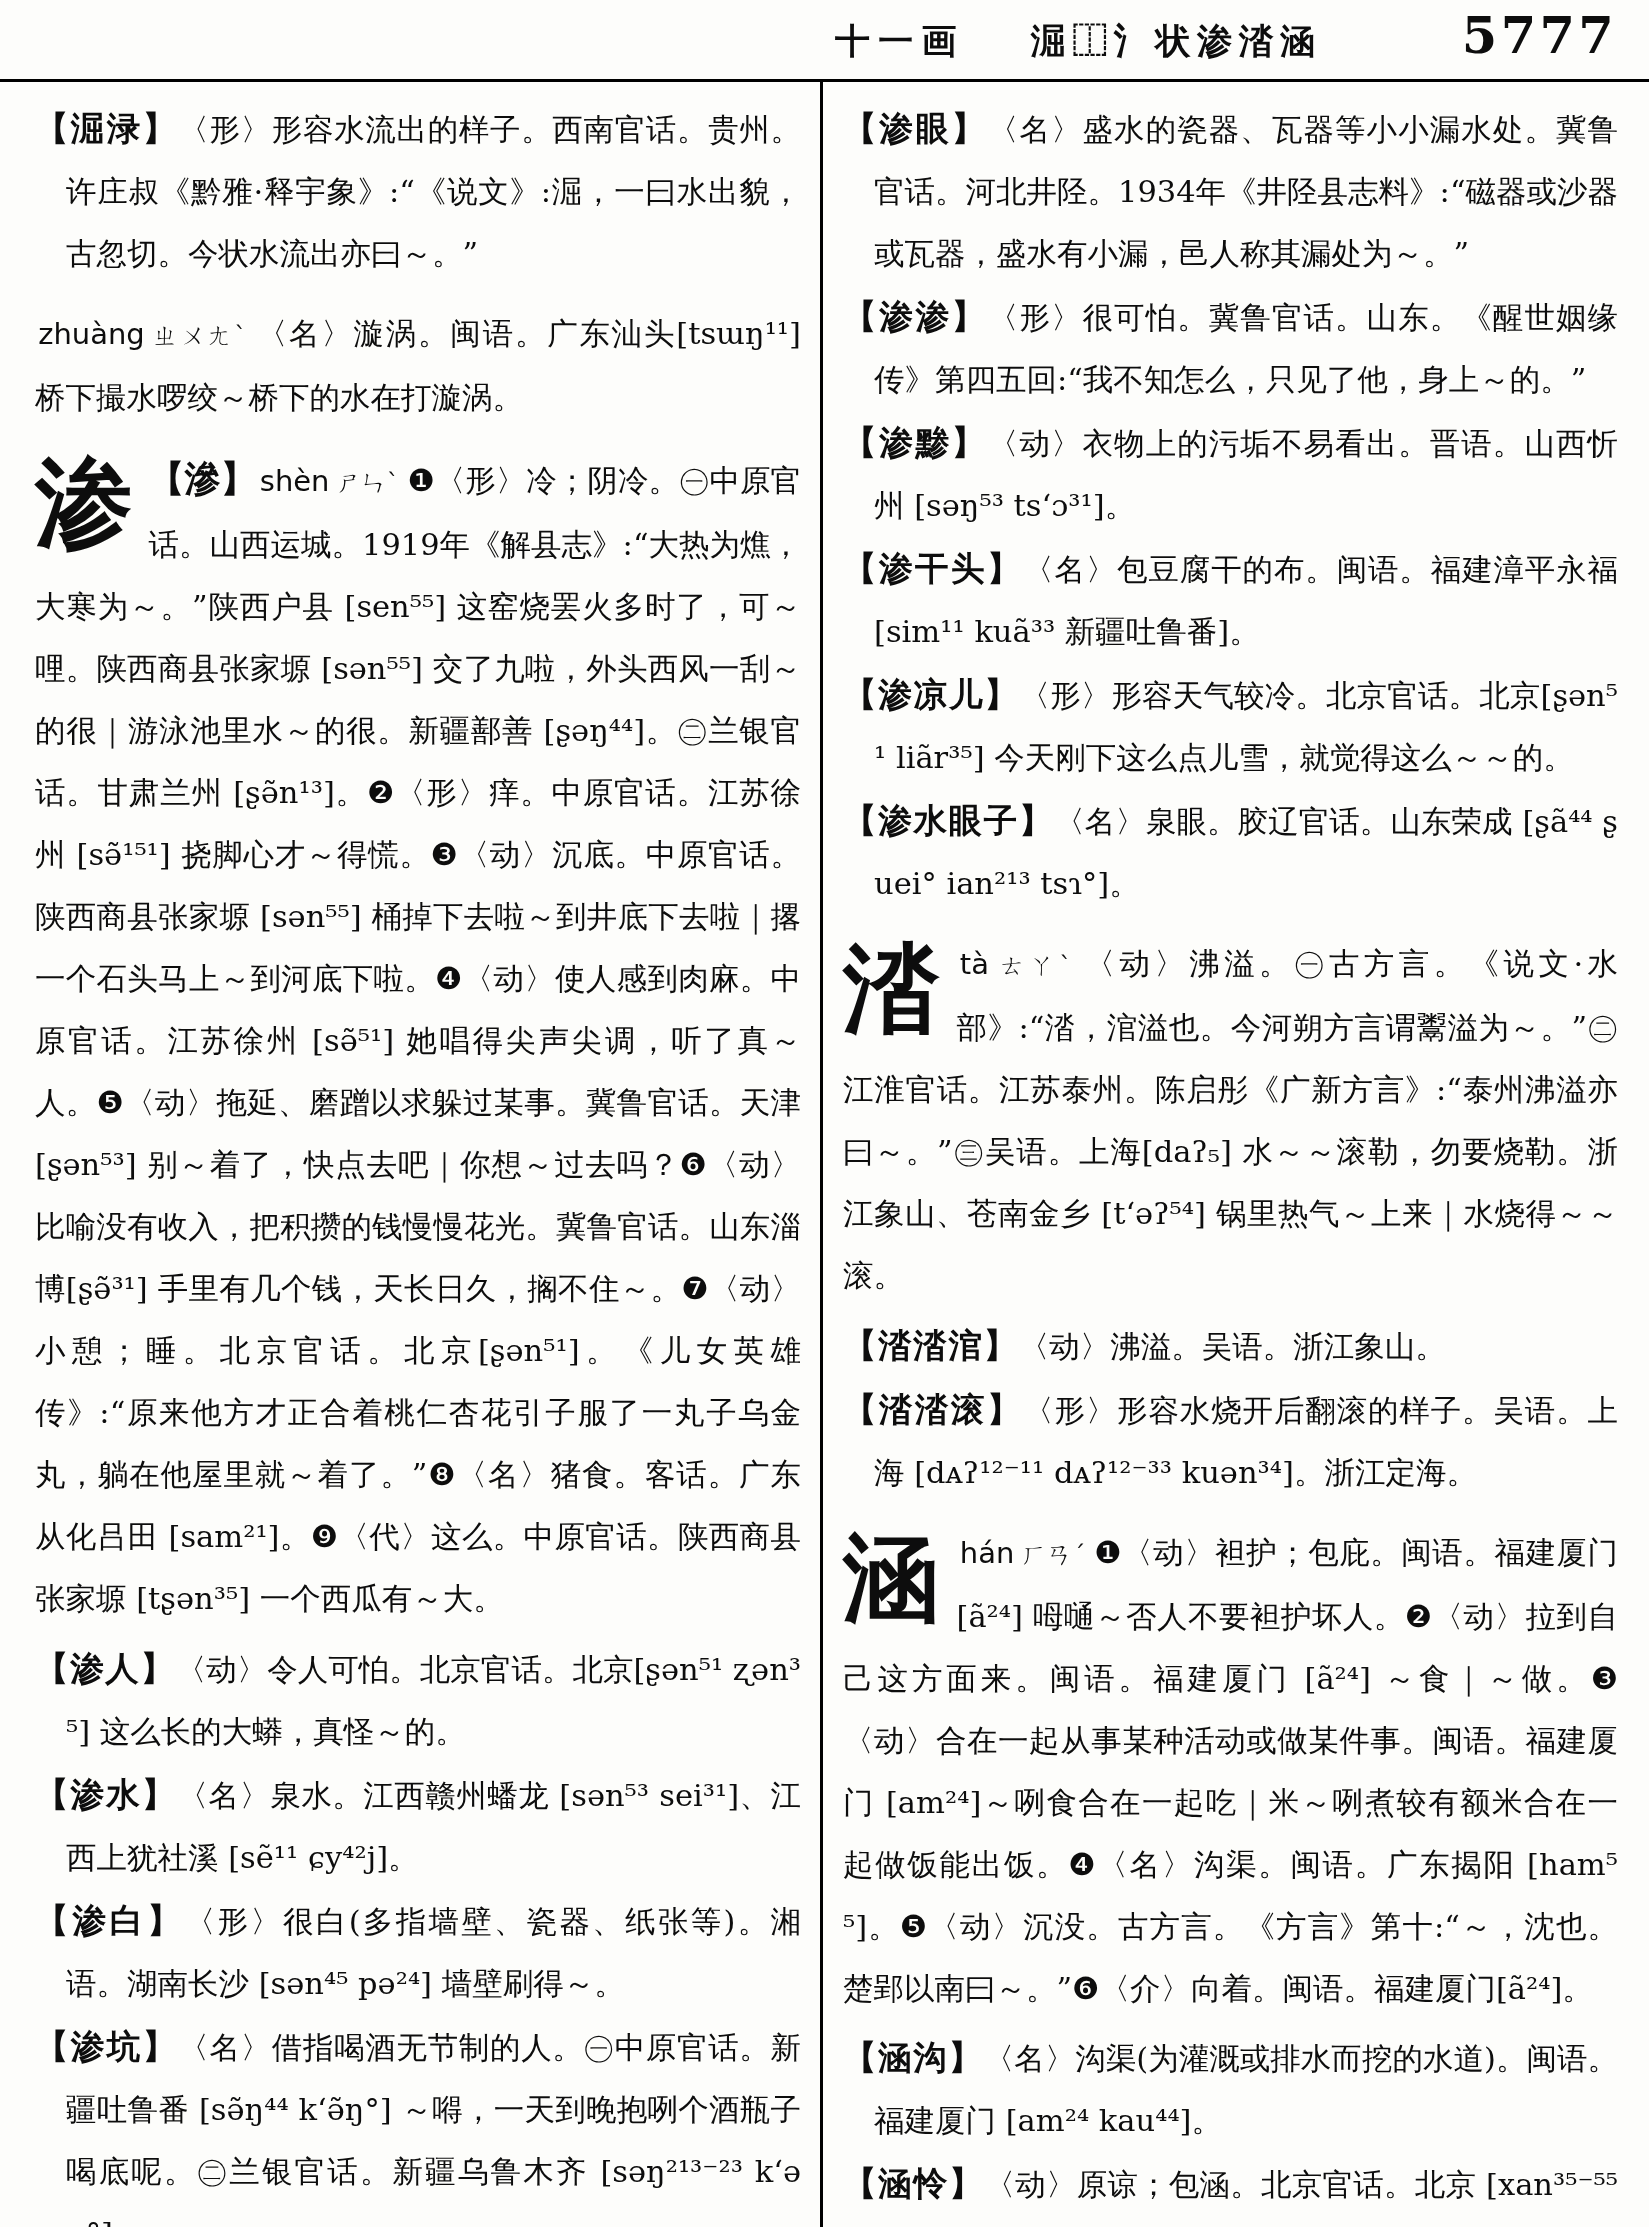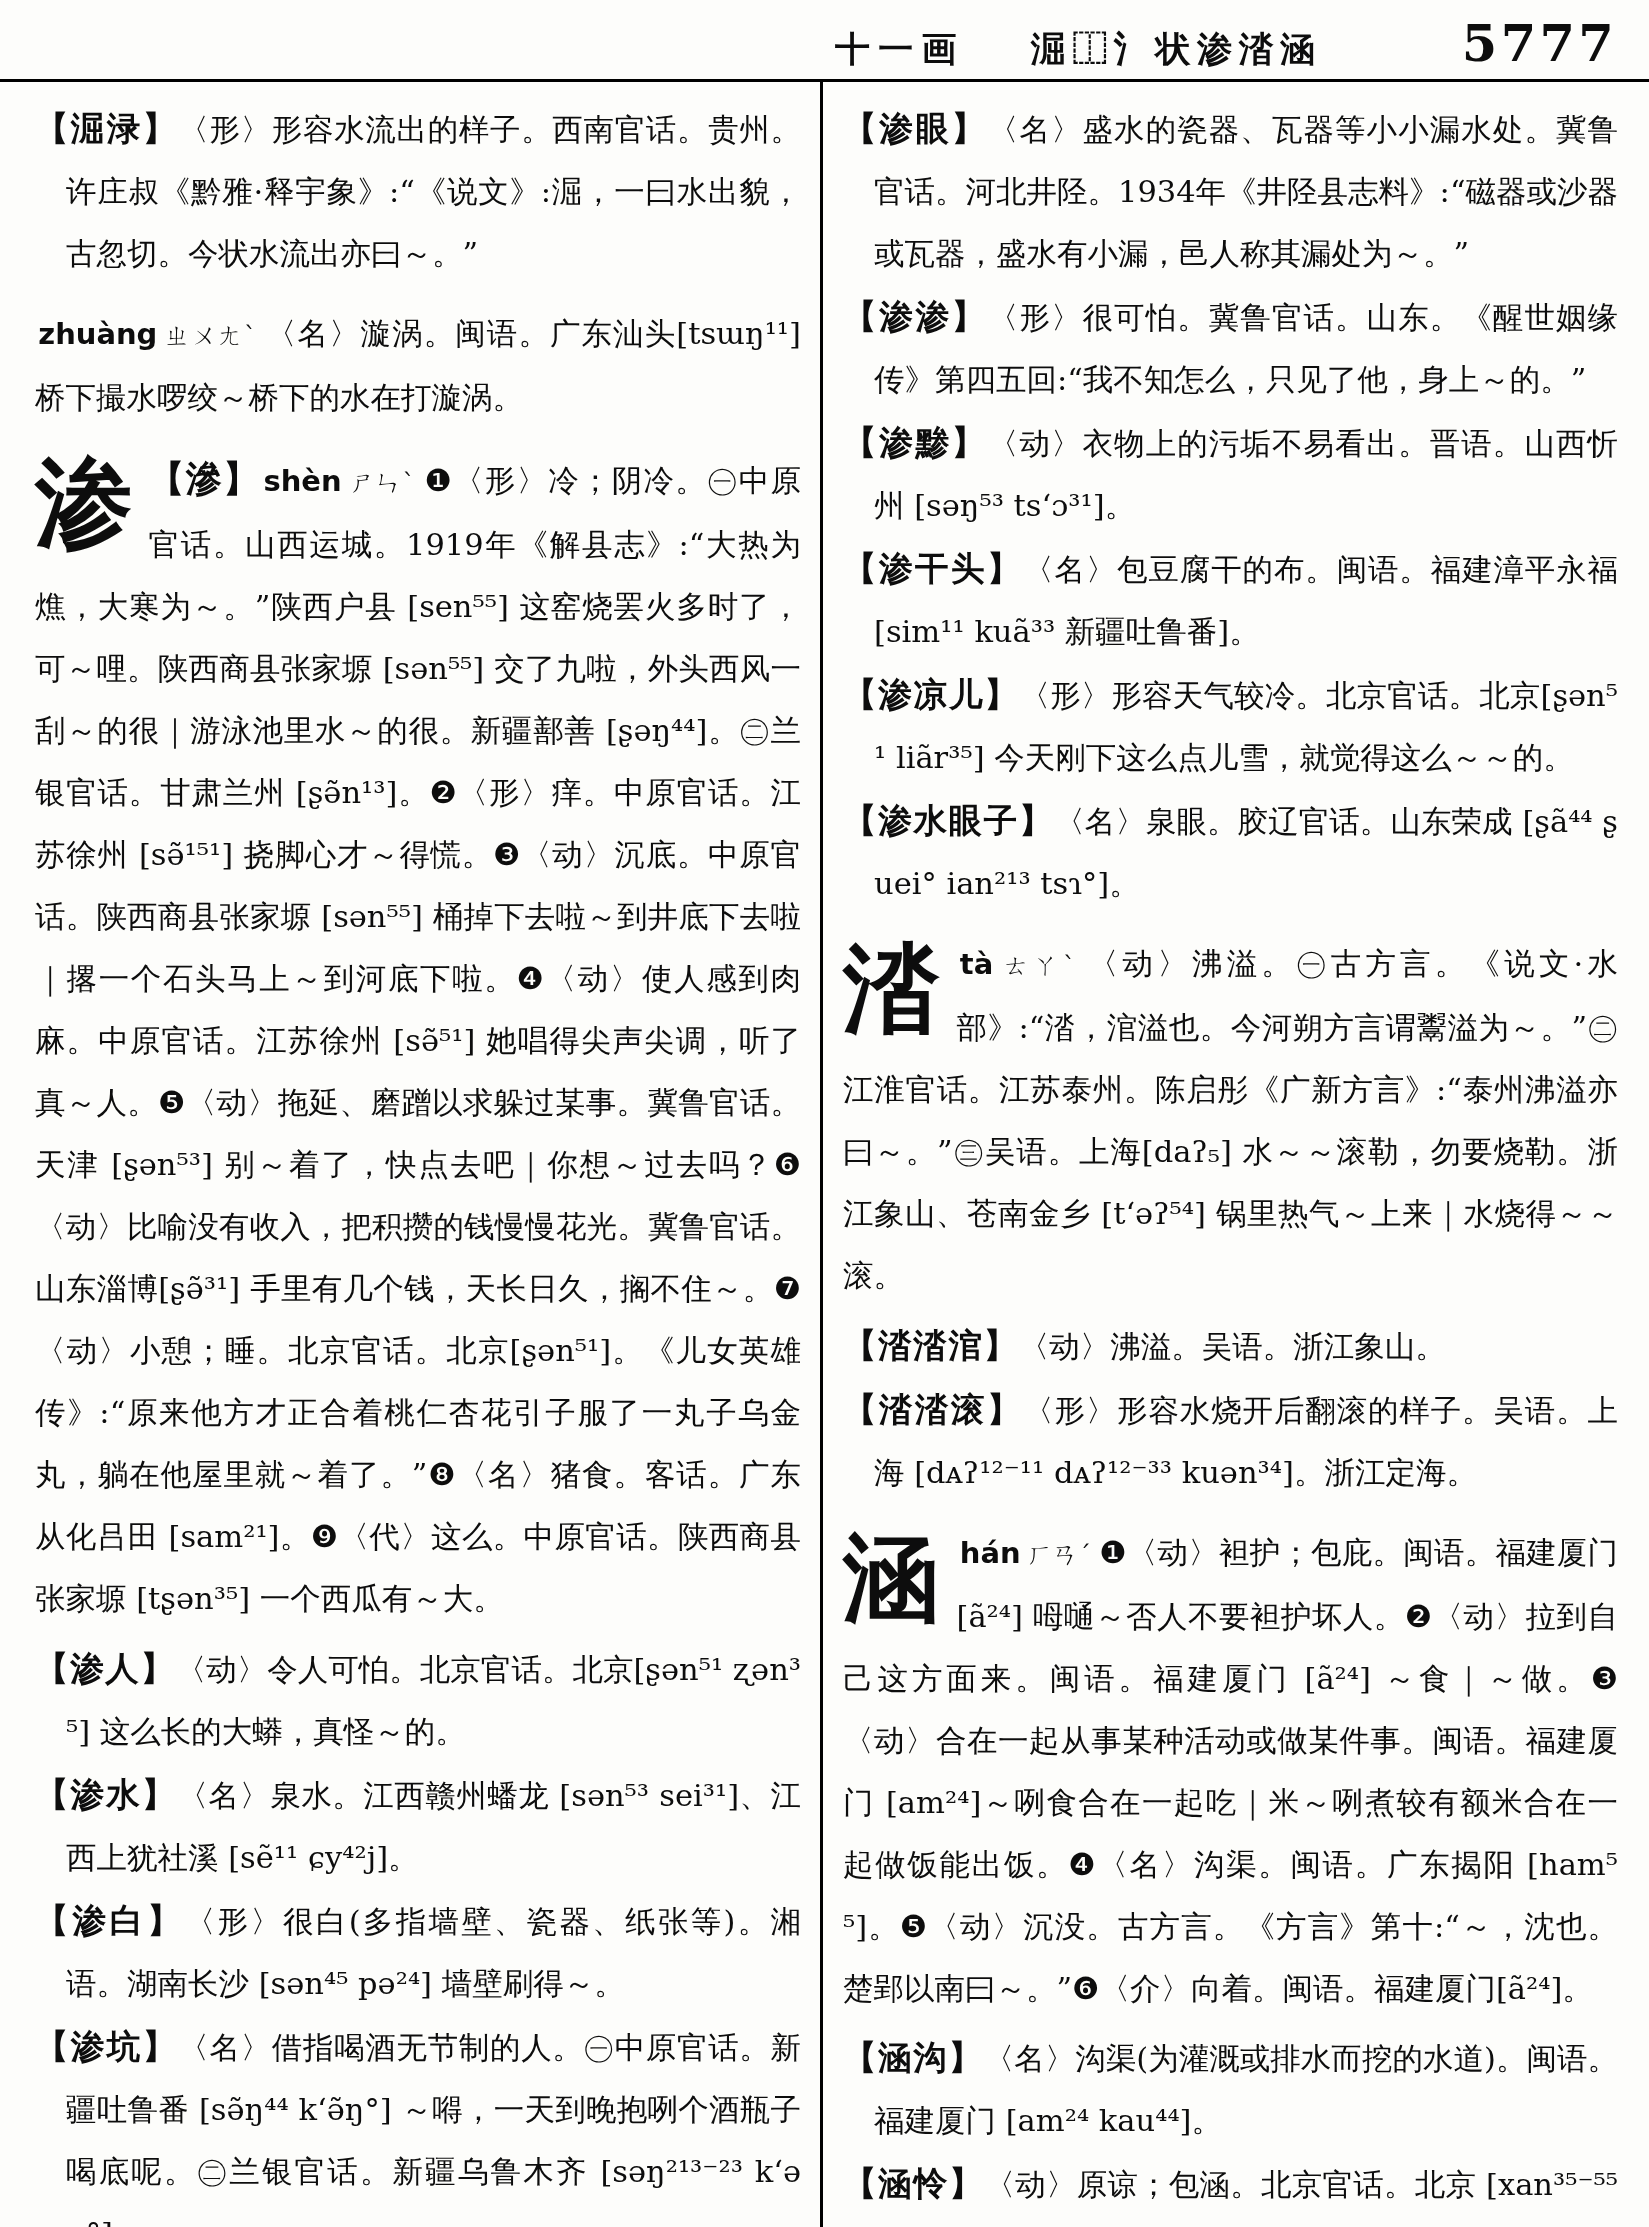--- a/index.html
+++ b/index.html
@@ -4,21 +4,21 @@
 <style>
   html,body { margin:0; padding:0; }
   body {
     width:1650px; height:2227px;
     background:#ffffff; color:#0d0d0d;
     font-family:"DejaVu Serif","Liberation Serif",serif;
   }
   .page { position:relative; width:1650px; height:2227px; background:#fdfdfb; overflow:hidden; }
 
   .header {
-    position:absolute; top:13px; left:0; width:1617px;
+    position:absolute; top:5px; left:0; width:1617px;
     display:flex; justify-content:flex-end; align-items:baseline;
     font-size:35px; font-weight:600;
   }
   .header .section { letter-spacing:8.2px; }
   .header .chars { margin-left:66px; letter-spacing:6.6px;text-align:right; }
   .header .page-num { margin-left:140px; font-weight:bold; font-size:51px; letter-spacing:3.3px; }
 
   .header-rule { position:absolute; top:79px; left:0; width:1650px; height:3.3px; background:#000; }
   .column-divider { position:absolute; top:82px; bottom:0; left:820px; width:2.5px; background:#000; }
 
@@ -34,21 +34,21 @@
   }
   p.entry.head { padding-left:0; text-indent:0; margin-top:18px; margin-bottom:6.6px; }
   p.entry.continuation { padding-left:0; text-indent:0; }
 
   .headword { font-weight:bold; font-size:1.1em; letter-spacing:1.6px; }
   .bigchar {
     float:left; font-size:97px; line-height:1.05; font-weight:bold;
     margin:5px 16.5px 0 0;
   }
   .variant { font-weight:bold; font-size:1.18em; }
-  .pinyin  { font-family:"DejaVu Sans","Liberation Sans",sans-serif; font-size:0.95em; padding:0 6.6px 0 3.3px;font-weight:bold; }
+  .pinyin  { font-family:"DejaVu Sans","Liberation Sans",sans-serif; font-size:0.95em; padding:0 6.6px 0 3.3px; }
   .zhuyin  { font-size:0.82em; padding-right:8.2px; }
   .entry-body { }
 </style>
 </head>
 <body>
 
 <div class="page">
 
   <div class="header">
     <span class="section">十一画</span>

